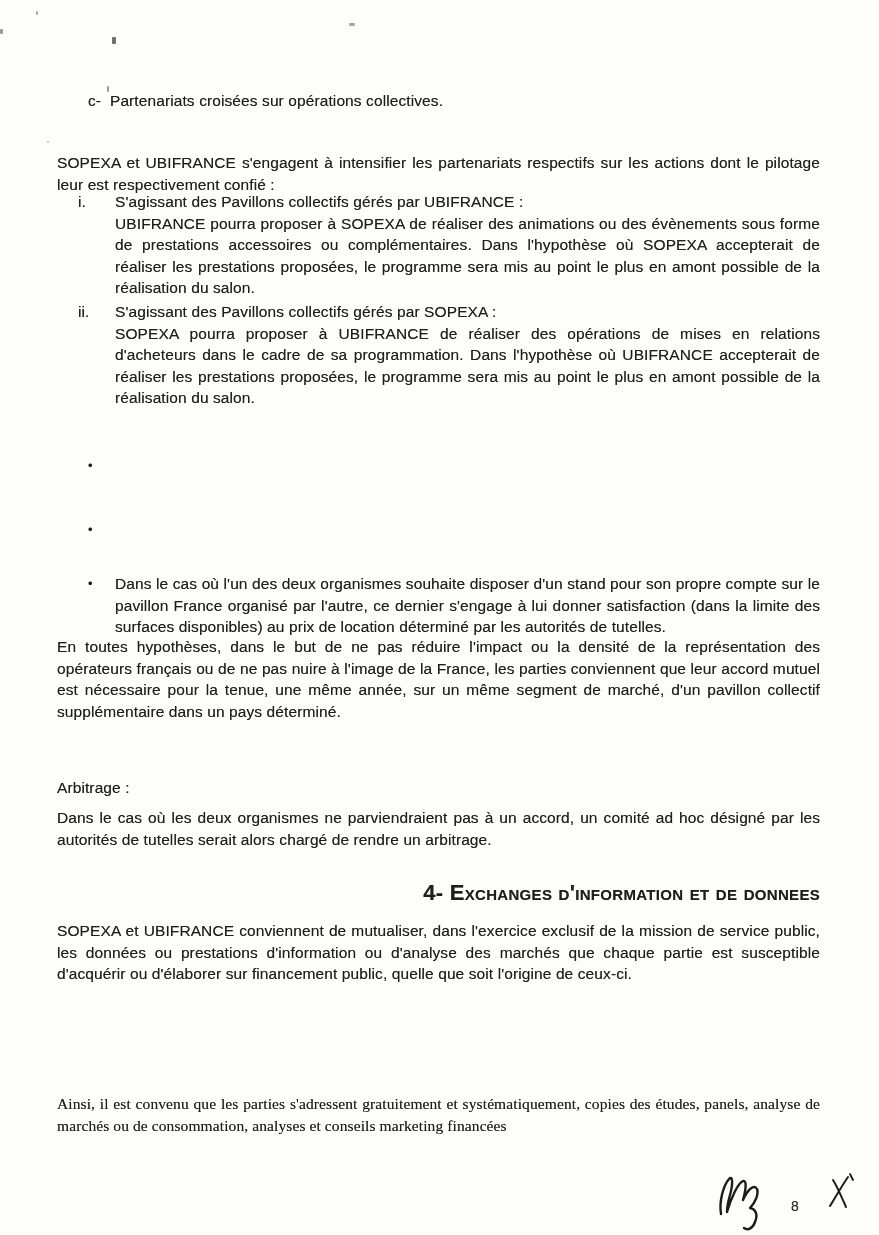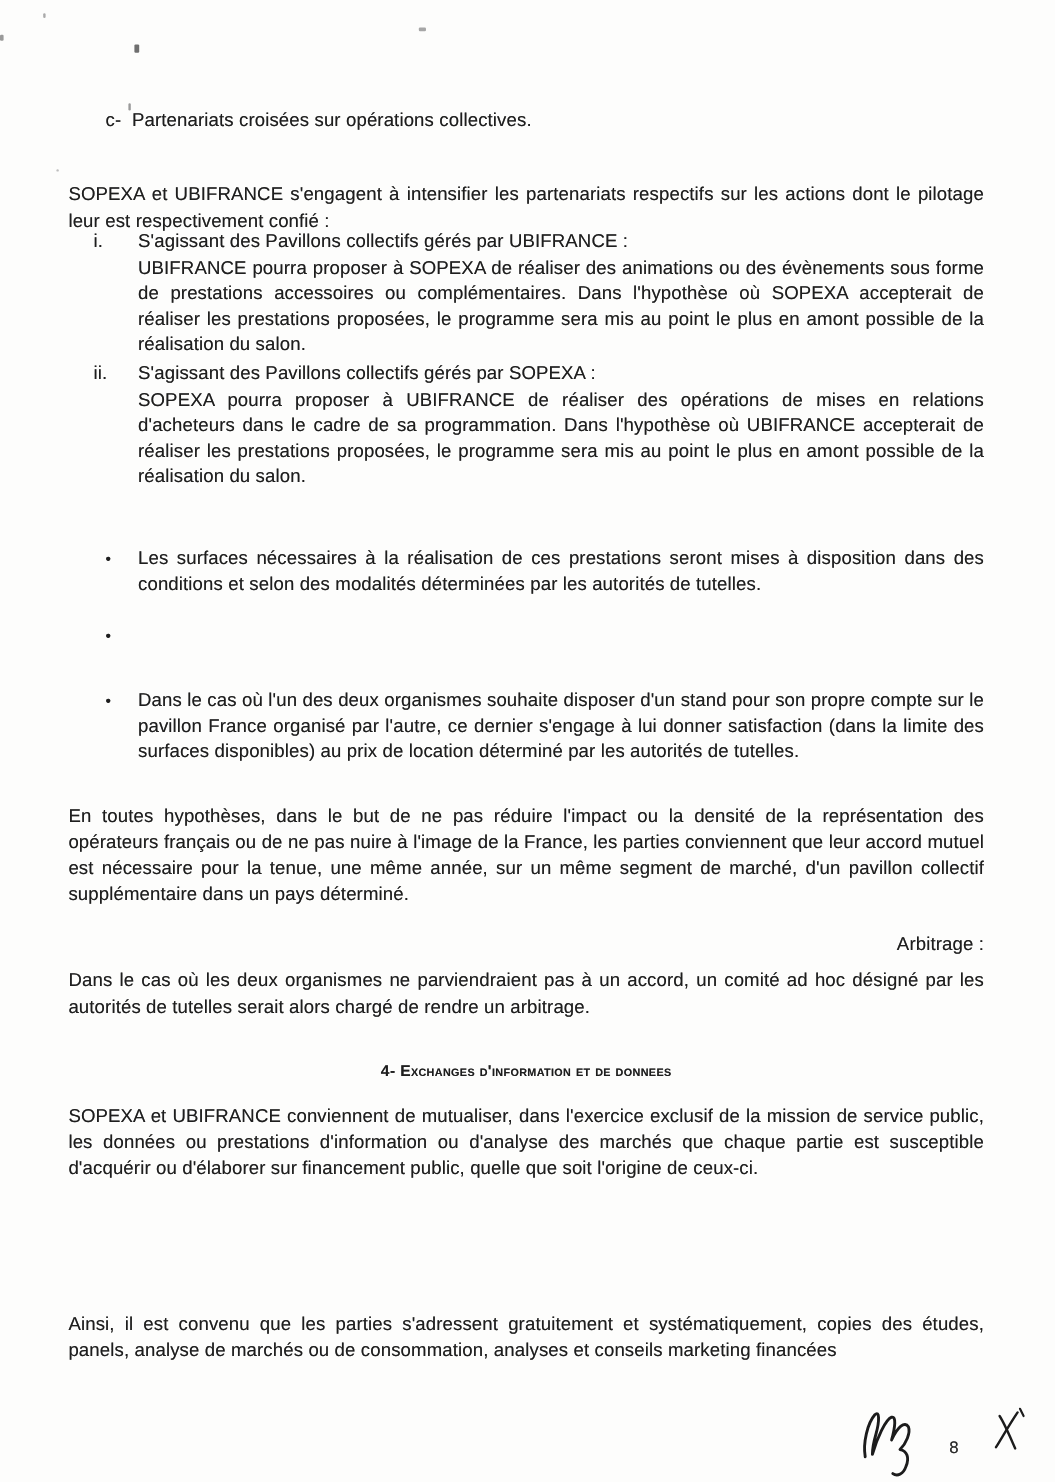--- a/index.html
+++ b/index.html
@@ -29,22 +29,22 @@
     position:absolute;left:21px;top:0;
     width:30px;text-align:left;
   }
   .bullet-marker{
     position:absolute;left:31px;top:0;
     font-size:13px;
   }
   .sec4{
     font-weight:bold;
     font-variant:small-caps;
-    font-size:13px;
-    text-align:center;
+    font-size:22px;
+    text-align:right;
     letter-spacing:0.3px;
   }
   .footer-pagenum{
     position:absolute;
     left:791px;top:1198px;
     font-size:14px;
     color:#2a2a2a;
     text-shadow:0 0 0.4px rgba(20,20,20,0.5);
   }
   .paraph-initials{position:absolute;left:714px;top:1170px;}
@@ -87,44 +87,43 @@
     <span class="list-marker">ii.</span>
     <div>
       <span class="u">S'agissant des Pavillons collectifs gérés par SOPEXA</span><span> :</span><br>
       <span>SOPEXA pourra proposer à UBIFRANCE de réaliser des opérations de mises en relations d'acheteurs dans le cadre de sa programmation. Dans l'hypothèse où UBIFRANCE accepterait de réaliser les prestations proposées, le programme sera mis au point le plus en amont possible de la réalisation du salon.</span>
     </div>
   </div>
 
 
   <div class="block list-item" style="top:455px;">
     <span class="bullet-marker">•</span>
-    <span>Les surfaces nécessaires à la réalisation de ces prestations seront mises à disposition dans des conditions et selon des modalités déterminées par les autorités de tutelles.</span>
   </div>
 
   <div class="block list-item" style="top:519px;">
     <span class="bullet-marker">•</span>
   </div>
 
   <div class="block list-item" style="top:573px;">
     <span class="bullet-marker">•</span>
     <span>Dans le cas où l'un des deux organismes souhaite disposer d'un stand pour son propre compte sur le pavillon France organisé par l'autre, ce dernier s'engage à lui donner satisfaction (dans la limite des surfaces disponibles) au prix de location déterminé par les autorités de tutelles.</span>
   </div>
 
-  <div class="block" style="top:670px;">En toutes hypothèses, dans le but de ne pas réduire l'impact ou la densité de la représentation des opérateurs français ou de ne pas nuire à l'image de la France, les parties conviennent que leur accord mutuel est nécessaire pour la tenue, une même année, sur un même segment de marché, d'un pavillon collectif supplémentaire dans un pays déterminé.</div>
+  <div class="block" style="top:636px;">En toutes hypothèses, dans le but de ne pas réduire l'impact ou la densité de la représentation des opérateurs français ou de ne pas nuire à l'image de la France, les parties conviennent que leur accord mutuel est nécessaire pour la tenue, une même année, sur un même segment de marché, d'un pavillon collectif supplémentaire dans un pays déterminé.</div>
 
-  <div class="block" style="top:777px;text-align:right;">
+  <div class="block" style="top:777px;text-align:left;">
     <span class="u">Arbitrage :</span>
   </div>
 
   <div class="block" style="top:807px;">Dans le cas où les deux organismes ne parviendraient pas à un accord, un comité ad hoc désigné par les autorités de tutelles serait alors chargé de rendre un arbitrage.</div>
 
   <div class="block sec4" style="top:882px;">4- Exchanges d'information et de donnees</div>
 
   <div class="block" style="top:920px;">SOPEXA et UBIFRANCE conviennent de mutualiser, dans l'exercice exclusif de la mission de service public, les données ou prestations d'information ou d'analyse des marchés que chaque partie est susceptible d'acquérir ou d'élaborer sur financement public, quelle que soit l'origine de ceux-ci.</div>
-  <div class="block" style="top:1093px;">Ainsi, il est convenu que les parties s'adressent gratuitement et systématiquement, copies des études, panels, analyse de marchés ou de consommation, analyses et conseils marketing financées</div>
+  <div class="block" style="top:1093px;font-family:Liberation Serif, serif;">Ainsi, il est convenu que les parties s'adressent gratuitement et systématiquement, copies des études, panels, analyse de marchés ou de consommation, analyses et conseils marketing financées</div>
 
   <div class="paraph-initials">
     <svg width="52" height="62" viewBox="0 0 52 62" xmlns="http://www.w3.org/2000/svg">
       <path d="M7,44 C5,32 9,16 15,9 C19,5 19,14 16,25 C14,32 13,39 13,42
                C17,28 24,13 29,11 C33,10 32,19 29,30
                C34,19 40,14 43,19 C45,24 41,33 36,38
                C42,39 44,45 41,52 C39,58 34,61 30,58" fill="none" stroke="#1c1c1c" stroke-width="2.4" stroke-linecap="round" stroke-linejoin="round"></path>
     </svg>
   </div>
 

